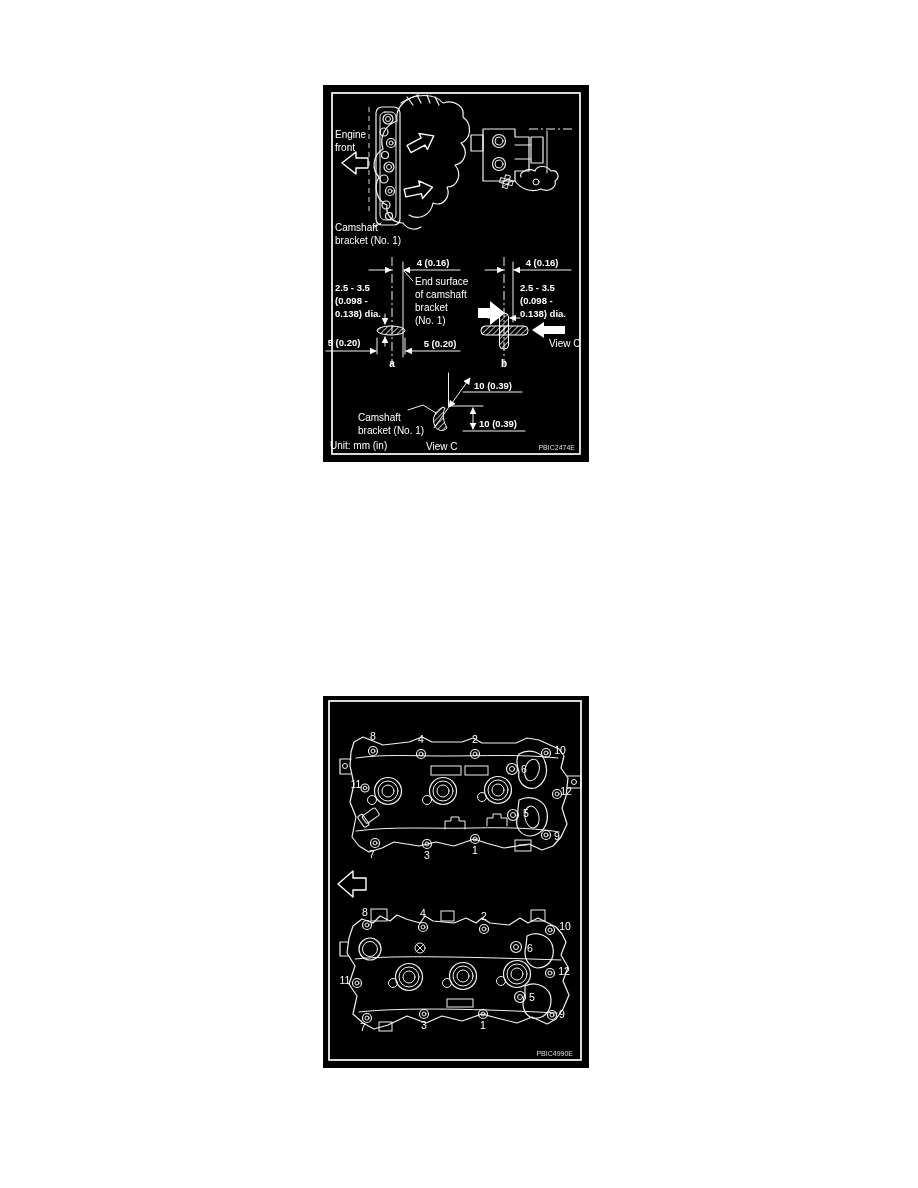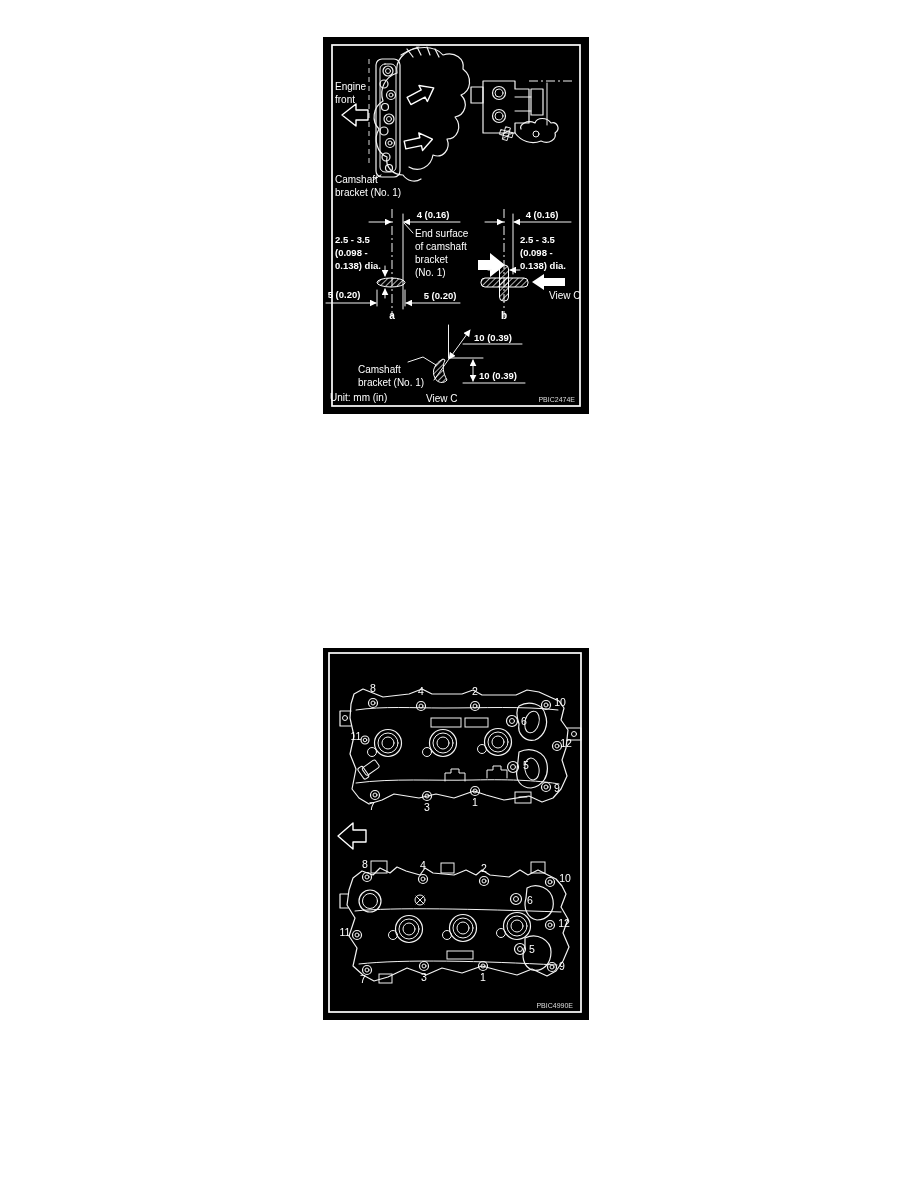--- a/index.html
+++ b/index.html
@@ -1,17 +1,17 @@
 <!DOCTYPE html>
 <html><head>
 <meta charset="utf-8">
 <style>
   html,body { margin:0; padding:0; background:#ffffff; }
   .page { position:relative; width:918px; height:1188px; background:#ffffff; font-family:"Liberation Sans", sans-serif; overflow:hidden; }
-  .fig { position:absolute; background:#000000; }
+  .fig { position:absolute; background:#000000;margin-top:48px; }
   svg { display:block; }
   .s    { stroke:#f2f2f2; stroke-width:1.2; fill:none; stroke-linecap:round; stroke-linejoin:round; }
   .thin { stroke:#f2f2f2; stroke-width:1; fill:none; stroke-linecap:round; }
   .cl   { stroke:#f2f2f2; stroke-width:1; fill:none; stroke-dasharray:9 3 2 3; }
   .dash { stroke:#d8d8d8; stroke-width:1; fill:none; stroke-dasharray:5 4; }
   .frame{ fill:none; stroke:#ffffff; stroke-width:1.7; }
   .wfill{ fill:#ffffff; stroke:none; }
   .oarrow{ fill:#000000; stroke:#ffffff; stroke-width:1.4; stroke-linejoin:round; }
   text  { fill:#ffffff; }
   .lbl  { font:10px "Liberation Sans", sans-serif; }

